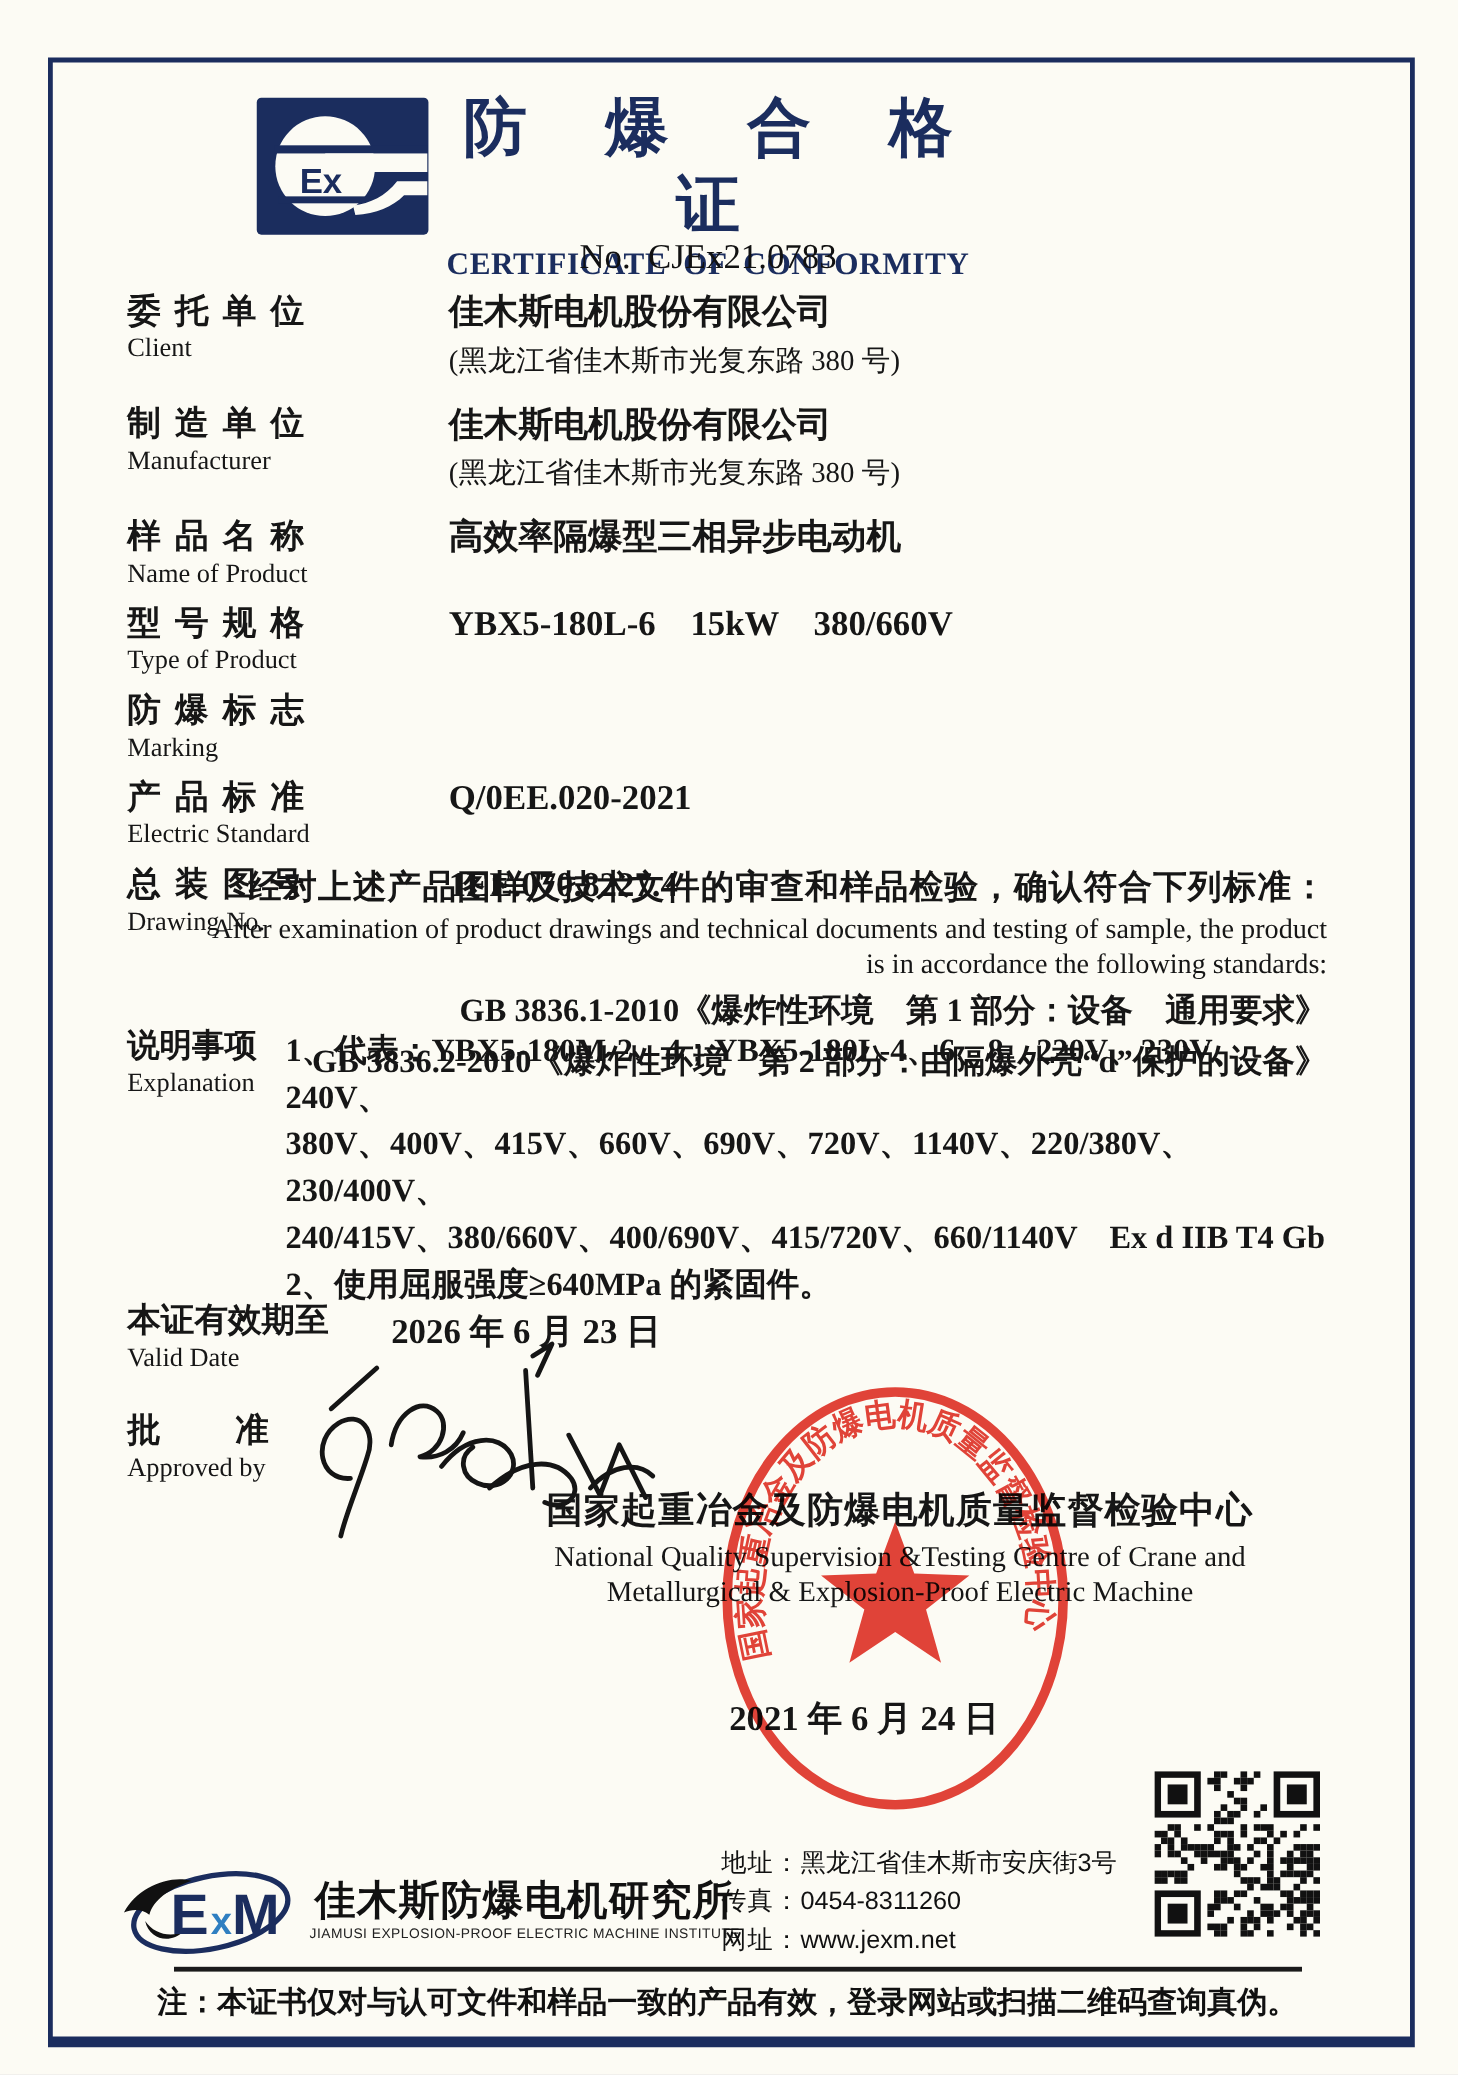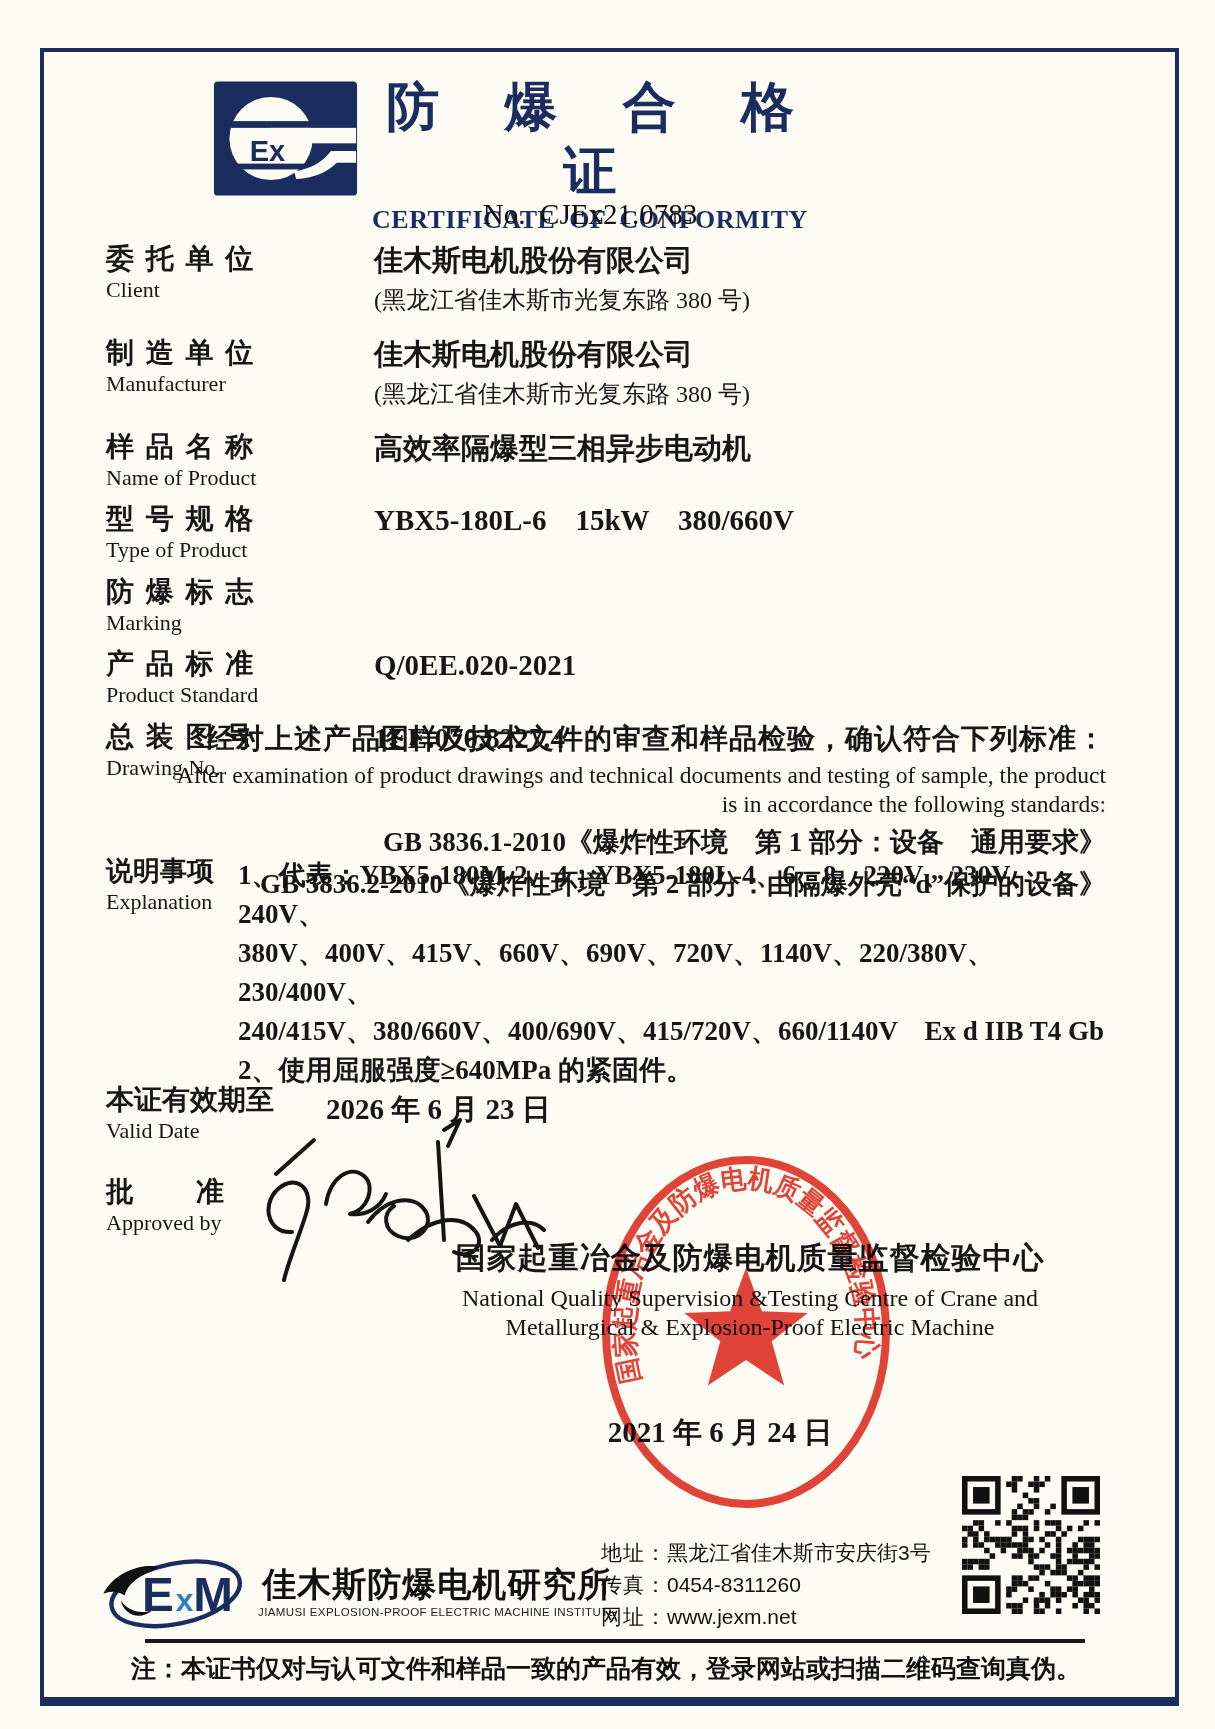--- a/index.html
+++ b/index.html
@@ -133,21 +133,21 @@
     </div>
     <div class="frow">
       <div class="flabel">
         <div class="cn">防 爆 标 志</div>
         <div class="en">Marking</div>
       </div>
     </div>
     <div class="frow">
       <div class="flabel">
         <div class="cn">产 品 标 准</div>
-        <div class="en">Product Standard</div>
+        <div class="en">Electric Standard</div>
       </div>
       <div class="fvalue">
         <div class="main">Q/0EE.020-2021</div>
       </div>
     </div>
     <div class="frow">
       <div class="flabel">
         <div class="cn">总 装 图 号</div>
         <div class="en">Drawing No.</div>
       </div>

